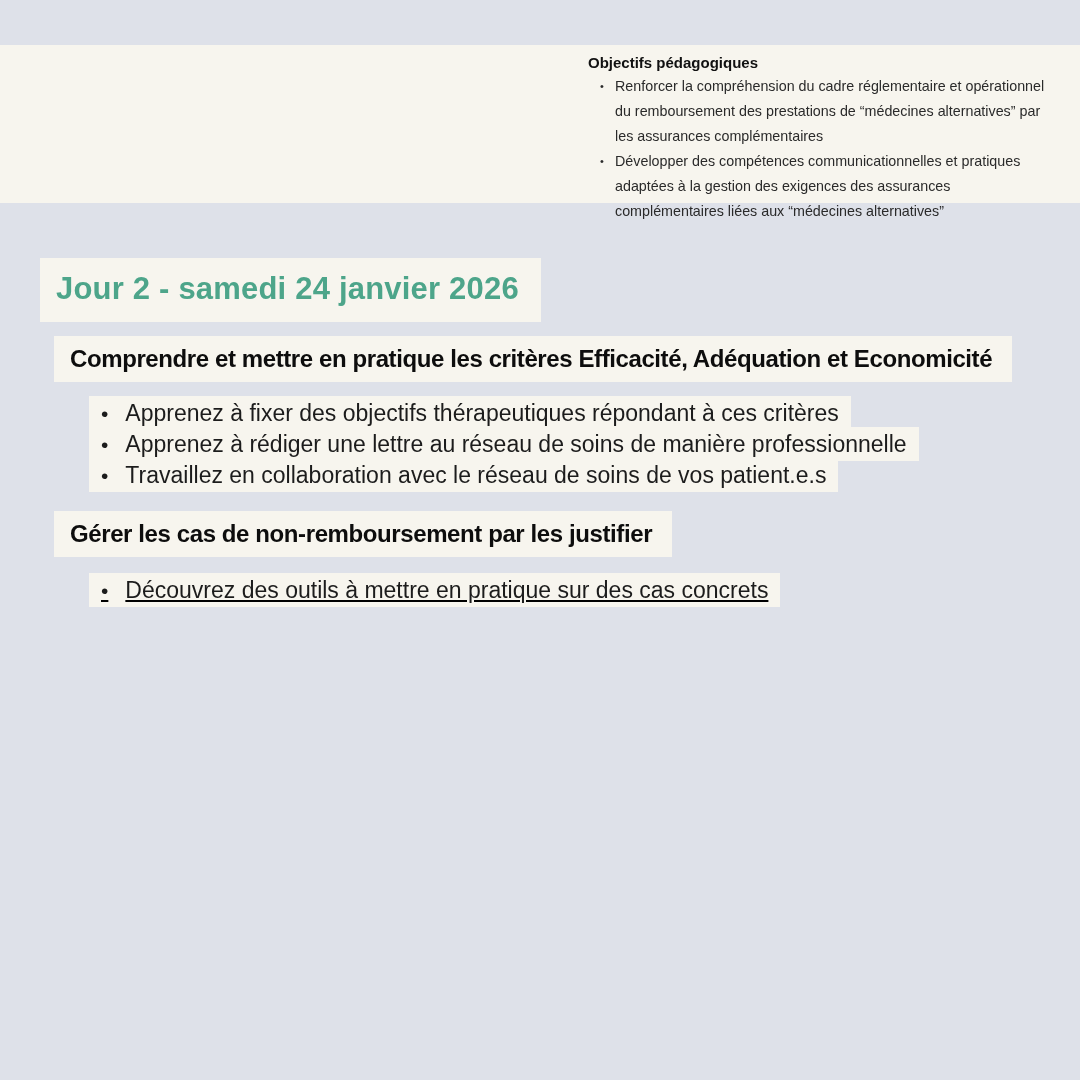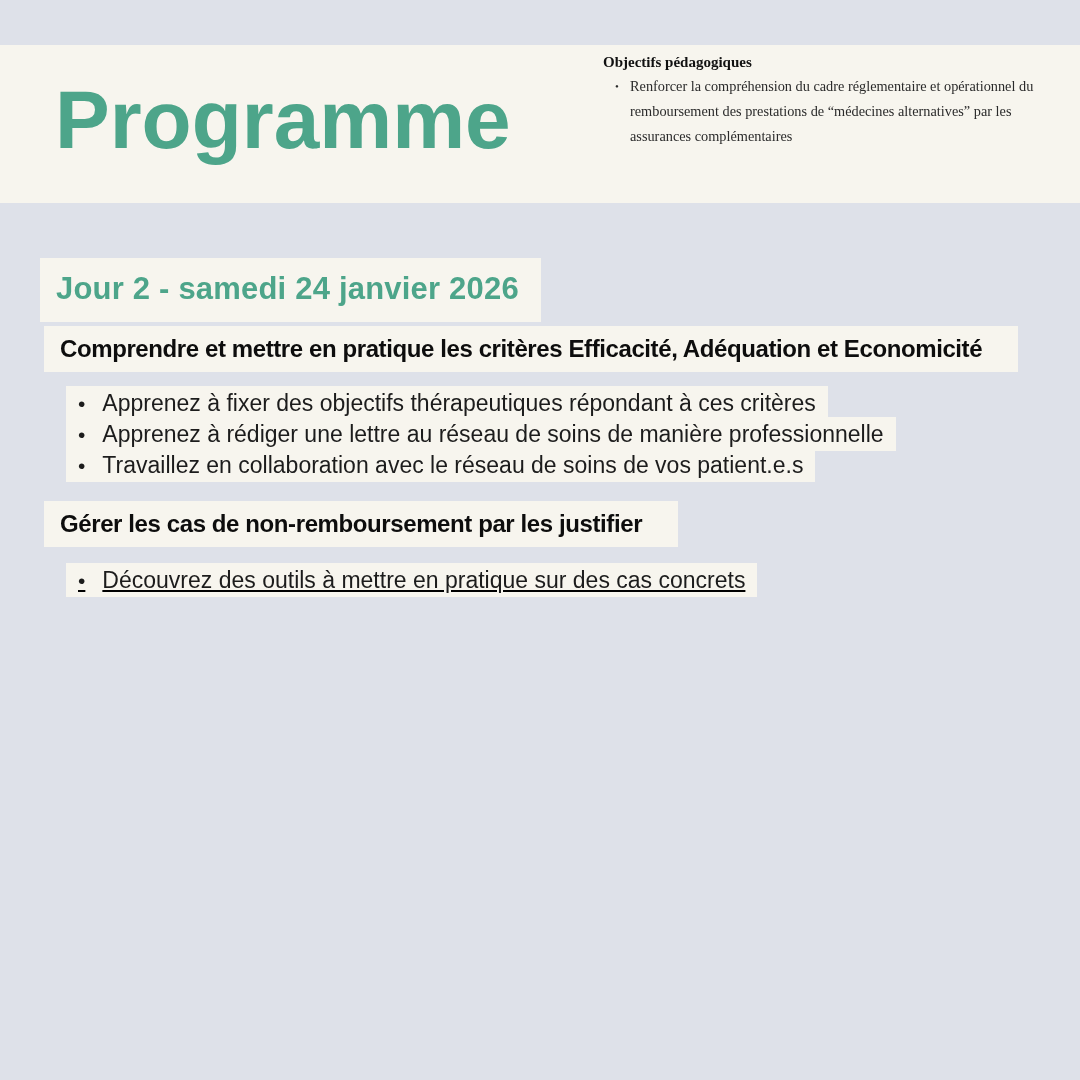--- a/index.html
+++ b/index.html
@@ -22,24 +22,23 @@
     left:55px;top:50%;
     transform:translateY(-54%);
     margin:0;
     font-size:82px;
     font-weight:800;
     letter-spacing:0px;
     color:#4da58a;
   }
   .objectives{
     position:absolute;
-    left:603px;top:9px;
+    left:588px;top:9px;
     width:472px;
     color:#1c1c1c;
-    font-family:Liberation Serif, serif;
   }
   .obj-heading{
     font-size:15px;
     font-weight:700;
     margin:0 0 3px 0;
     color:#111;
   }
   .obj-list{
     margin:0 0 0 12px;
     padding:0;
@@ -79,22 +78,22 @@
     text-align:center;
   }
   .sec-heading{
     width:fit-content;
     background:#f7f5ee;
     color:#0d0d0d;
     font-size:24px;
     font-weight:700;
     letter-spacing:-0.4px;
     line-height:28px;
-    padding:9px 36px 9px 16px;
-    margin:4px;
+    padding:9px 20px 9px 16px;
+    margin:14px;
   }
   .sec-heading.second{margin-top:20px;}
   .bullets{
     list-style:none;
     margin:16px 0 0 26px;
     padding:0;
   }
   .bullets.second{margin-top:18px;text-decoration:underline;}
   .bullets li{
     font-size:23px;
@@ -102,39 +101,40 @@
     color:#1c1c1c;
     padding-left:30px;
     text-indent:-30px;
     max-width:940px;
   }
   .hl{
     background:#f7f5ee;
     padding:4px 12px;
     -webkit-box-decoration-break:clone;
     box-decoration-break:clone;
+    margin-left:23px;
   }
   .dot{
     display:inline;
     margin-right:17px;
     font-size:21px;
   }
 </style>
 </head>
 <body>
 
 <div class="canvas">
 
   <header class="band">
-    <h1 class="page-title">Programme</h1>
 
     <div class="objectives">
       <div class="obj-heading">Objectifs pédagogiques</div>
       <ul class="obj-list">
         <li><span class="odot">•</span><span>Renforcer la compréhension du cadre réglementaire et opérationnel du remboursement des prestations de “médecines alternatives” par les assurances complémentaires</span></li>
+        <li><span class="odot">•</span><span>Développer des compétences communicationnelles et pratiques adaptées à la gestion des exigences des assurances complémentaires liées aux “médecines alternatives”</span></li>
       </ul>
     </div>
   </header>
 
   <main class="main">
 
     <h2 class="day-title">Jour 2 - samedi 24 janvier 2026</h2>
 
     <h3 class="sec-heading">Comprendre et mettre en pratique les critères Efficacité, Adéquation et Economicité</h3>
 

